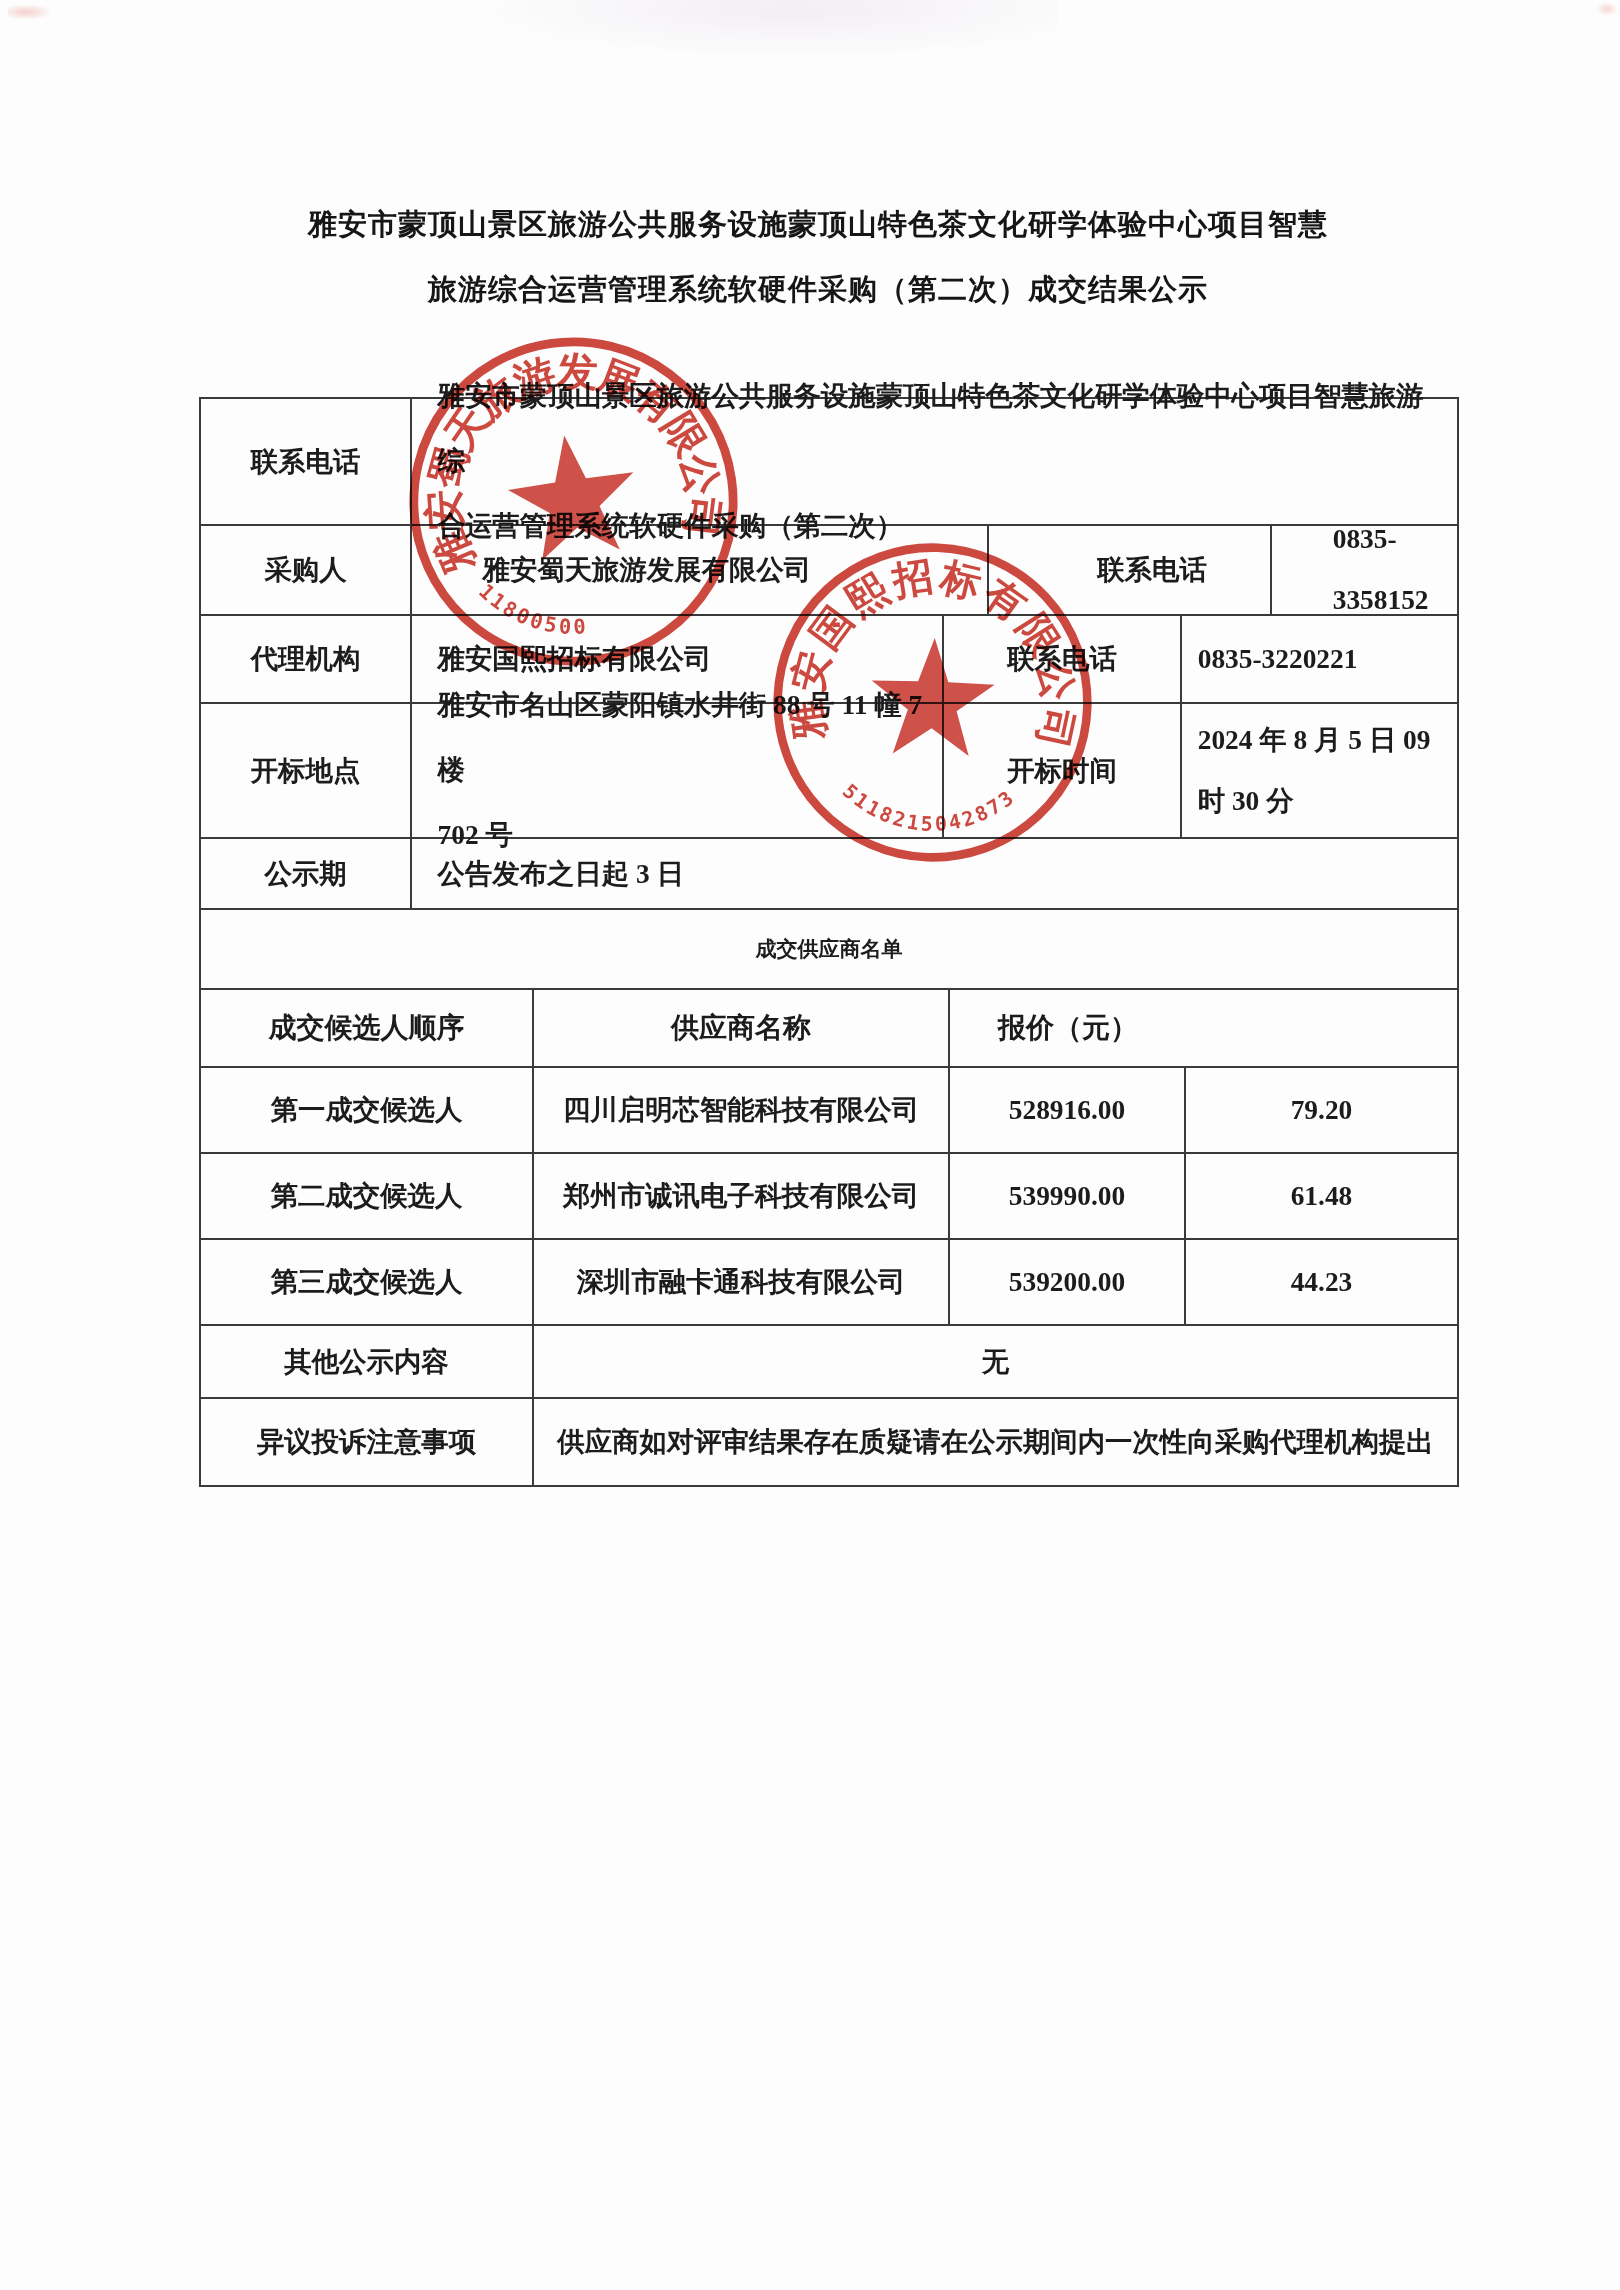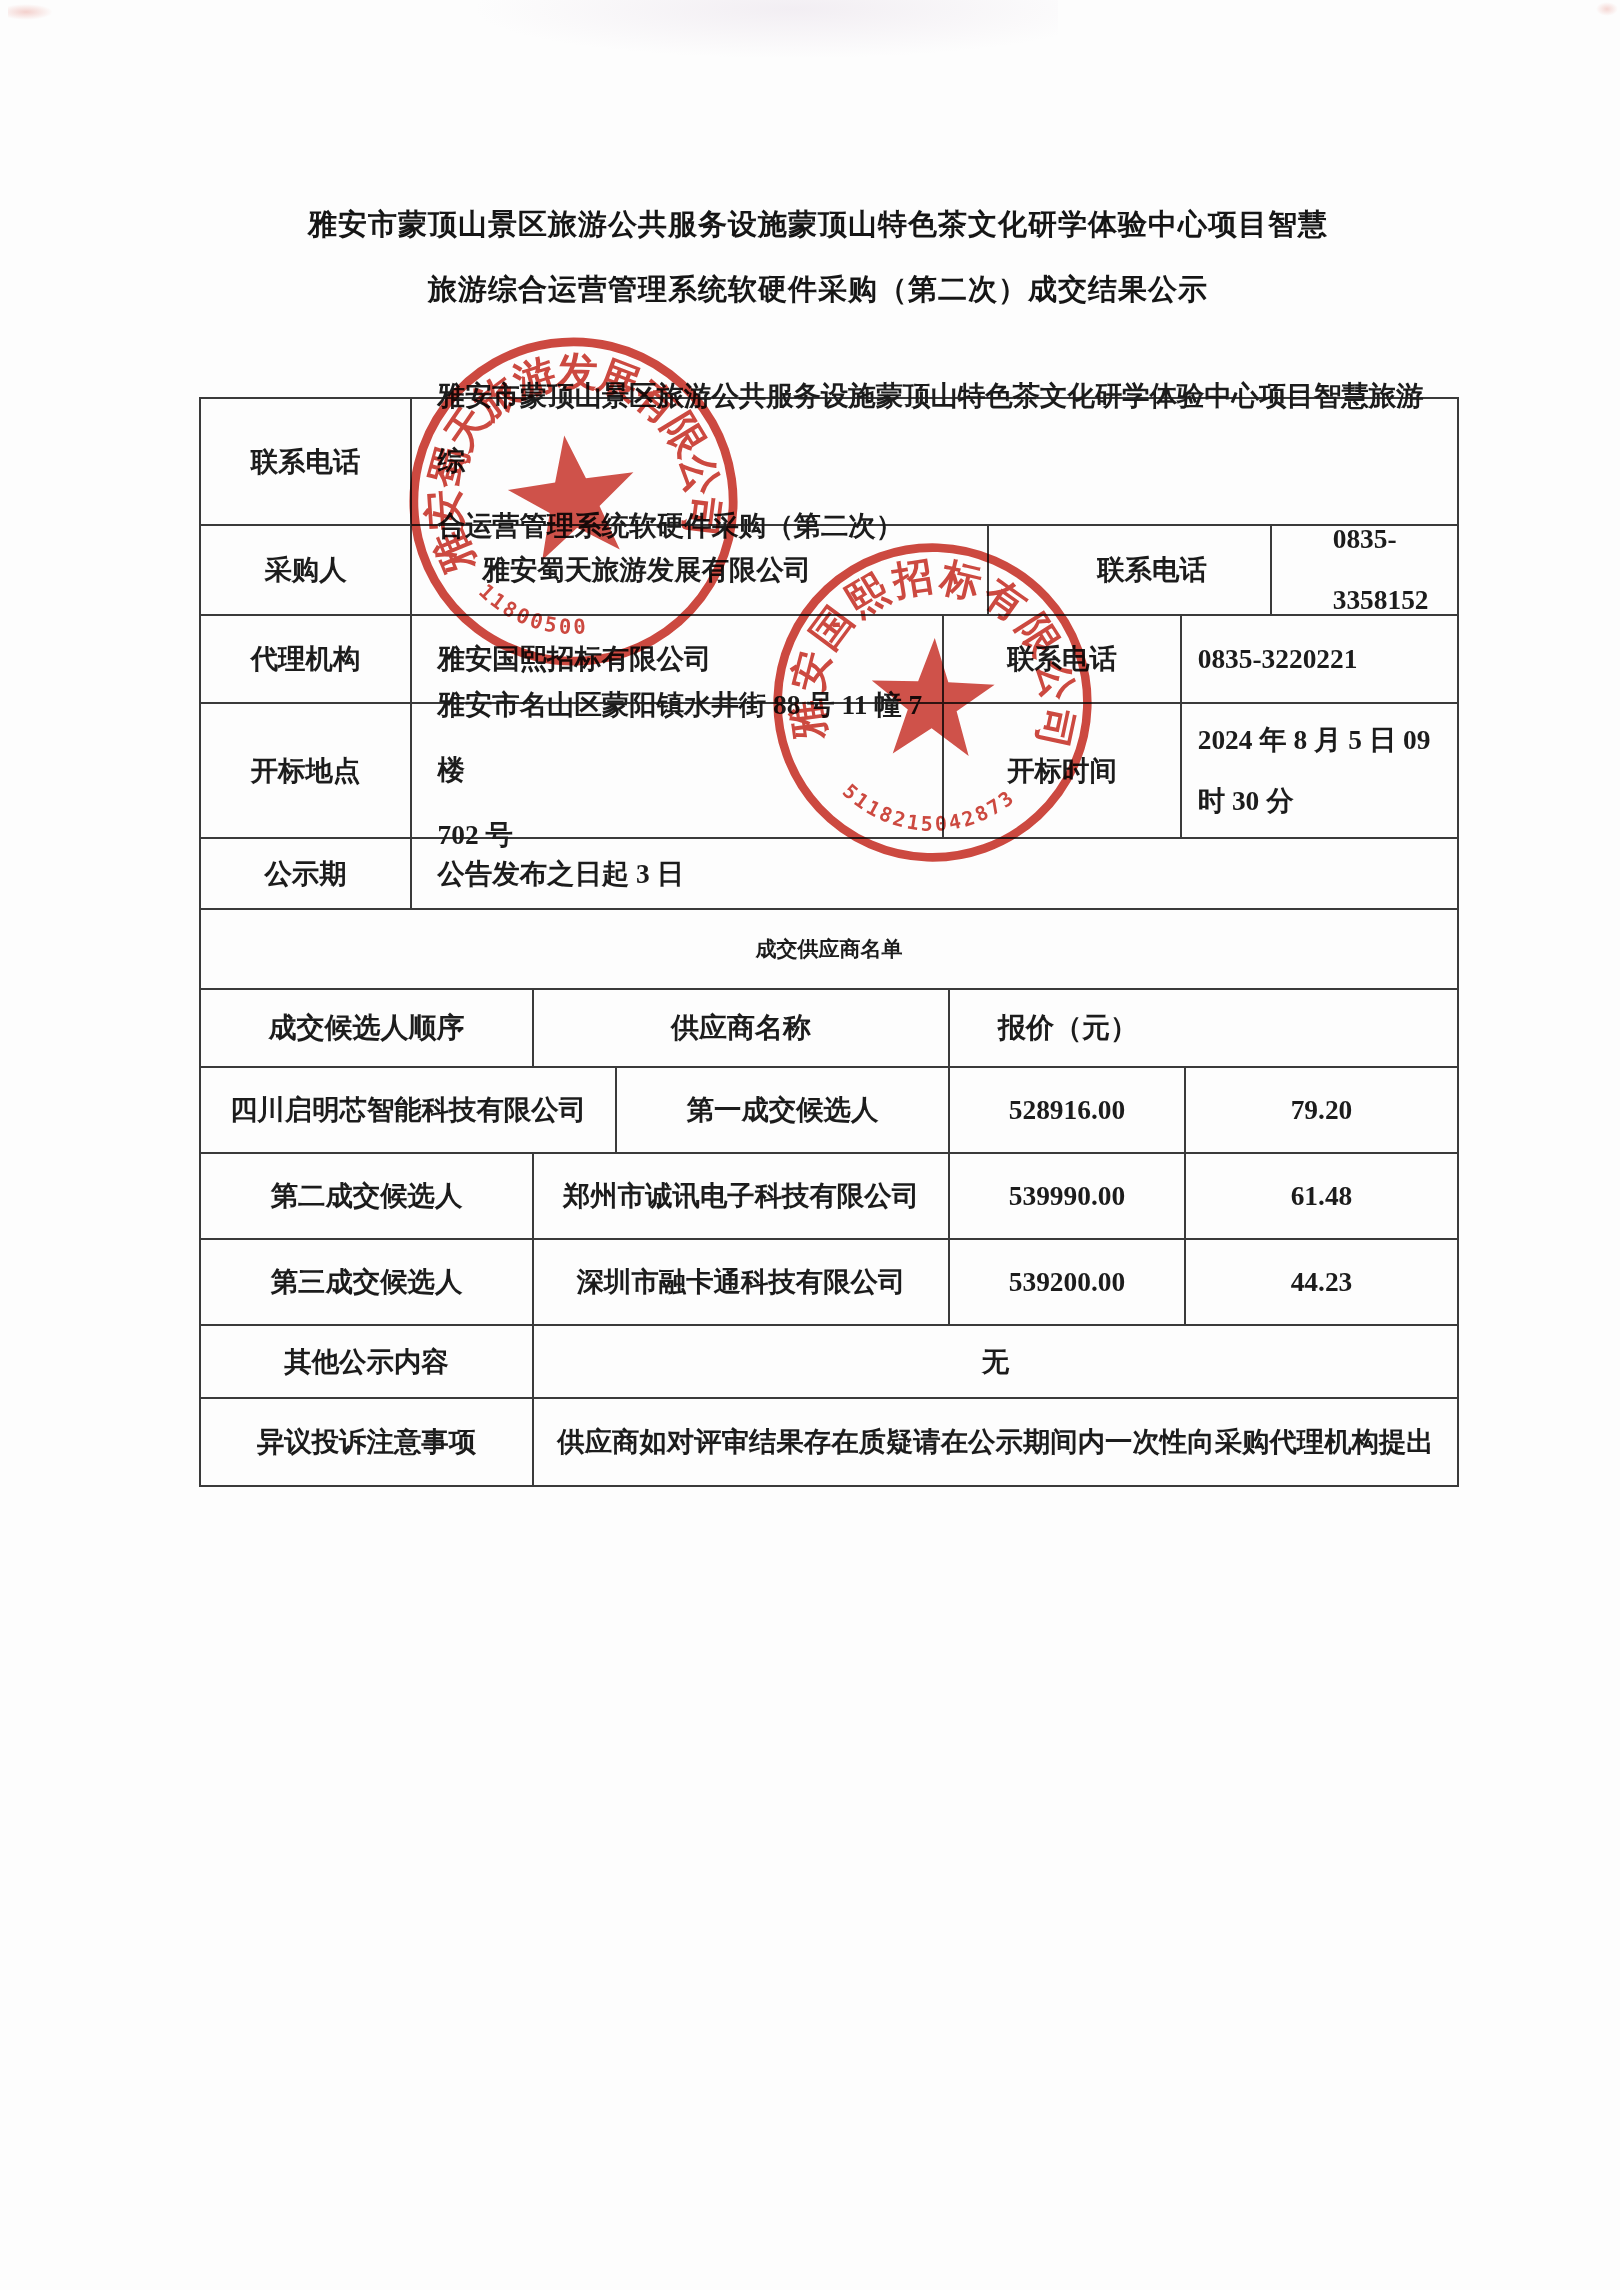--- a/index.html
+++ b/index.html
@@ -127,22 +127,22 @@
       <div class="cell section-title-cell">成交供应商名单</div>
     </div>
 
     <div class="row h-r7">
       <div class="cell s1 hdr">成交候选人顺序</div>
       <div class="cell s2 hdr">供应商名称</div>
       <div class="cell s3 hdr">报价（元）</div>
     </div>
 
     <div class="row h-r8">
+      <div class="cell s1">第一成交候选人</div>
       <div class="cell s2">四川启明芯智能科技有限公司</div>
-      <div class="cell s1">第一成交候选人</div>
       <div class="cell s3">528916.00</div>
       <div class="cell s4">79.20</div>
     </div>
 
     <div class="row h-r8">
       <div class="cell s1">第二成交候选人</div>
       <div class="cell s2">郑州市诚讯电子科技有限公司</div>
       <div class="cell s3">539990.00</div>
       <div class="cell s4">61.48</div>
     </div>

